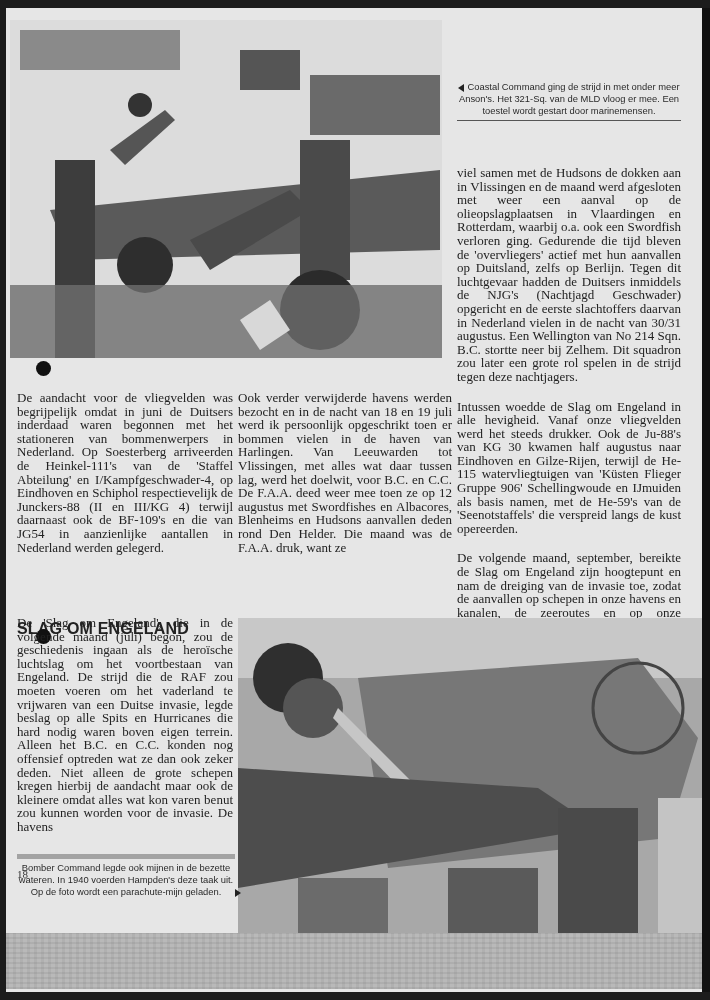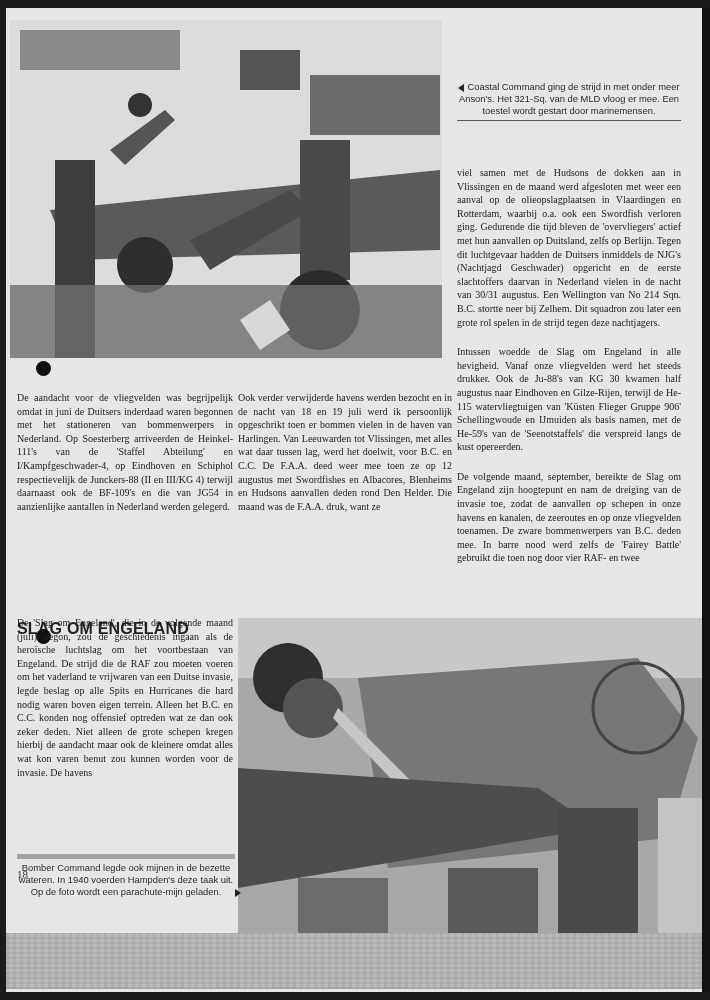--- a/index.html
+++ b/index.html
@@ -5,21 +5,21 @@
   html, body { margin:0; padding:0; }
   body { width:710px; height:1000px; background:#1c1c1c; position:relative; overflow:hidden; font-family:"Liberation Serif", serif; }
   .page { position:absolute; left:6px; top:8px; width:696px; height:984px; background:#e6e6e6; }
   .strip { position:absolute; left:0; top:925px; width:696px; height:56px; background:#b9b9b9;
     background-image: repeating-linear-gradient(0deg, rgba(0,0,0,0.06) 0 2px, transparent 2px 5px),
                       repeating-linear-gradient(90deg, rgba(0,0,0,0.05) 0 3px, transparent 3px 7px); }
   .photo { position:absolute; overflow:hidden; }
   .photo svg { width:100%; height:100%; display:block; }
   .photo1 { left:4px; top:12px; width:432px; height:338px; background:#d4d4d4; }
   .photo2 { left:232px; top:610px; width:468px; height:330px; background:#9a9a9a; }
-  .col { position:absolute; font-size:10px; line-height:13.6px; color:#222; text-align:justify; }
+  .col { position:absolute; font-size:13px; line-height:13.6px; color:#222; text-align:justify; }
   .col p { margin:0 0 9px 0; }
   .c1 { left:11px; top:383px; width:216px; }
   .c2 { left:232px; top:383px; width:214px; }
   .c3 { left:451px; top:158px; width:224px; }
   .caption { position:absolute; font-family:"Liberation Sans", sans-serif; font-size:9.4px; line-height:12.2px; color:#2a2a2a;text-align:center; }
   .cap1 { left:451px; top:73px; width:224px; }
   .cap1 .rule { border-bottom:1px solid #555; margin-top:2px; }
   .cap2 { left:11px; top:846px; width:218px; border-top:5px solid #a3a3a3; padding-top:3px; }
   .arrow-l { display:inline-block; width:0; height:0; border-top:4px solid transparent; border-bottom:4px solid transparent; border-right:6px solid #222; margin-right:3px; vertical-align:middle; }
   .arrow-r { position:absolute; right:-6px; bottom:2px; width:0; height:0; border-top:4px solid transparent; border-bottom:4px solid transparent; border-left:6px solid #222; }

